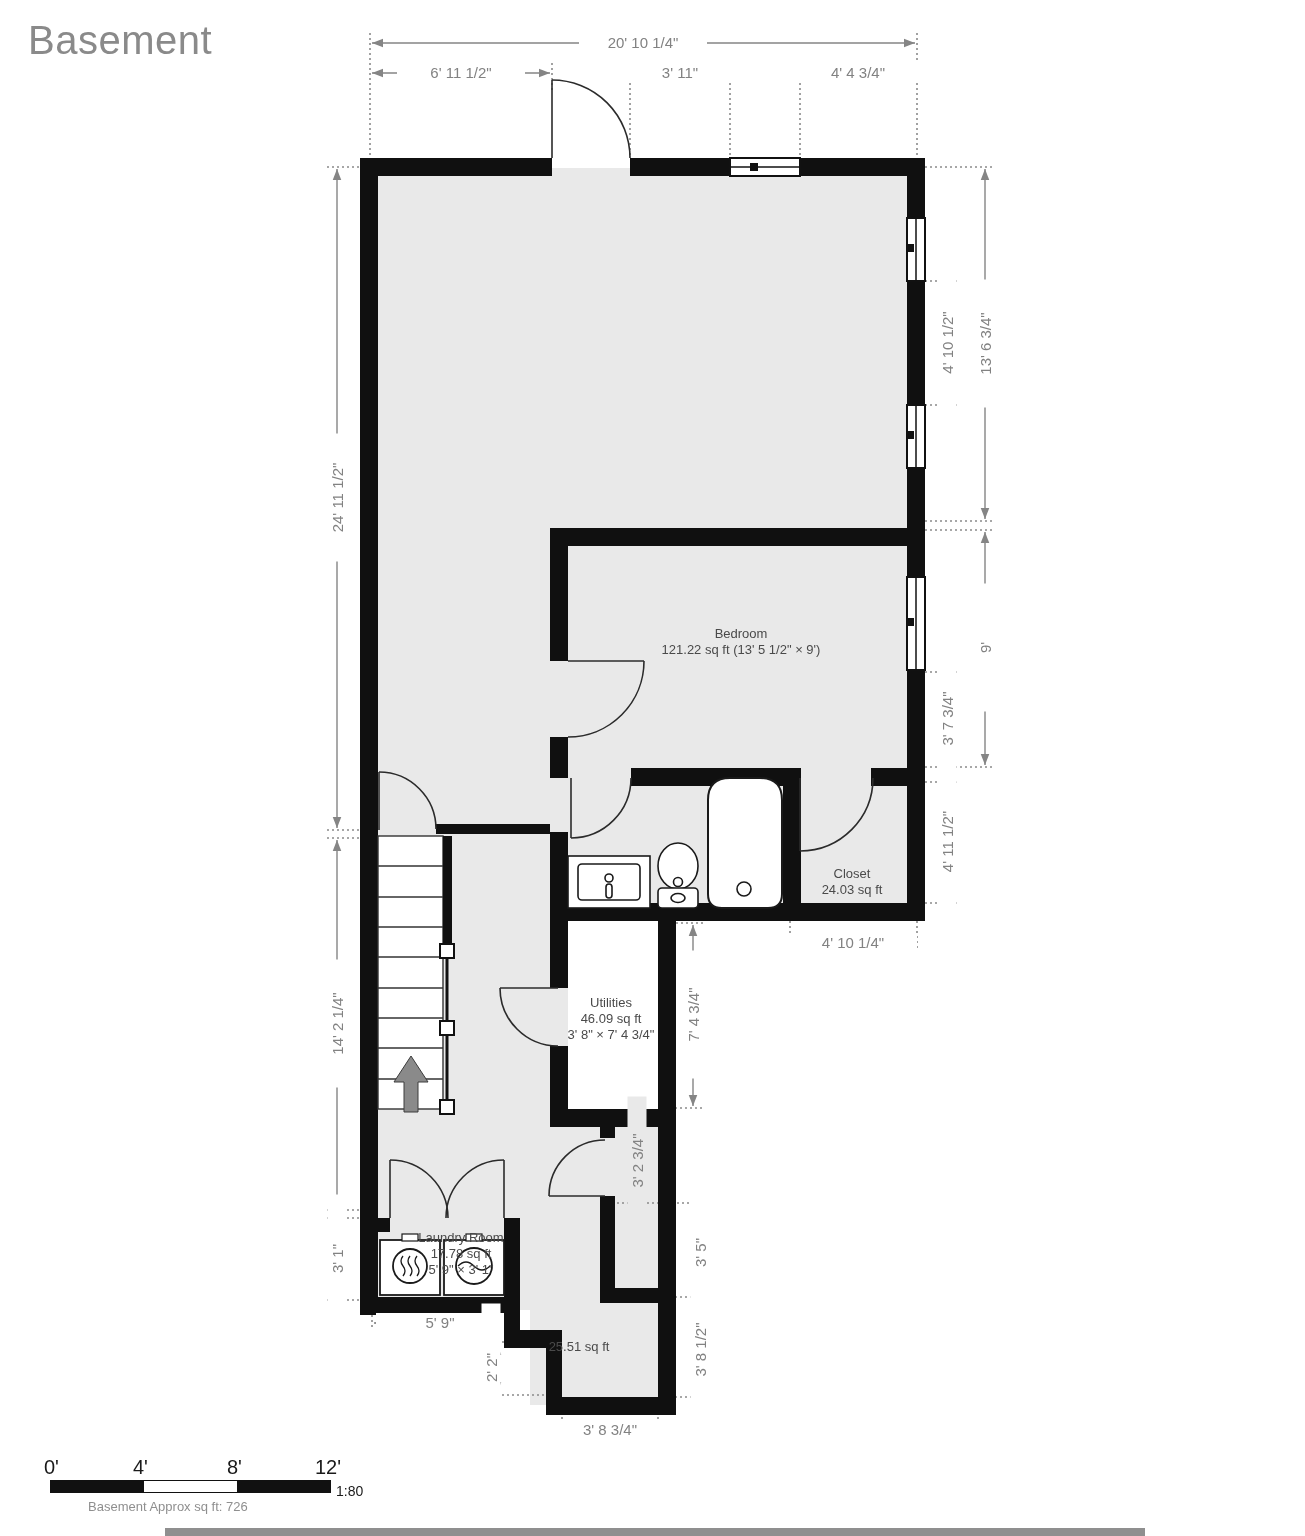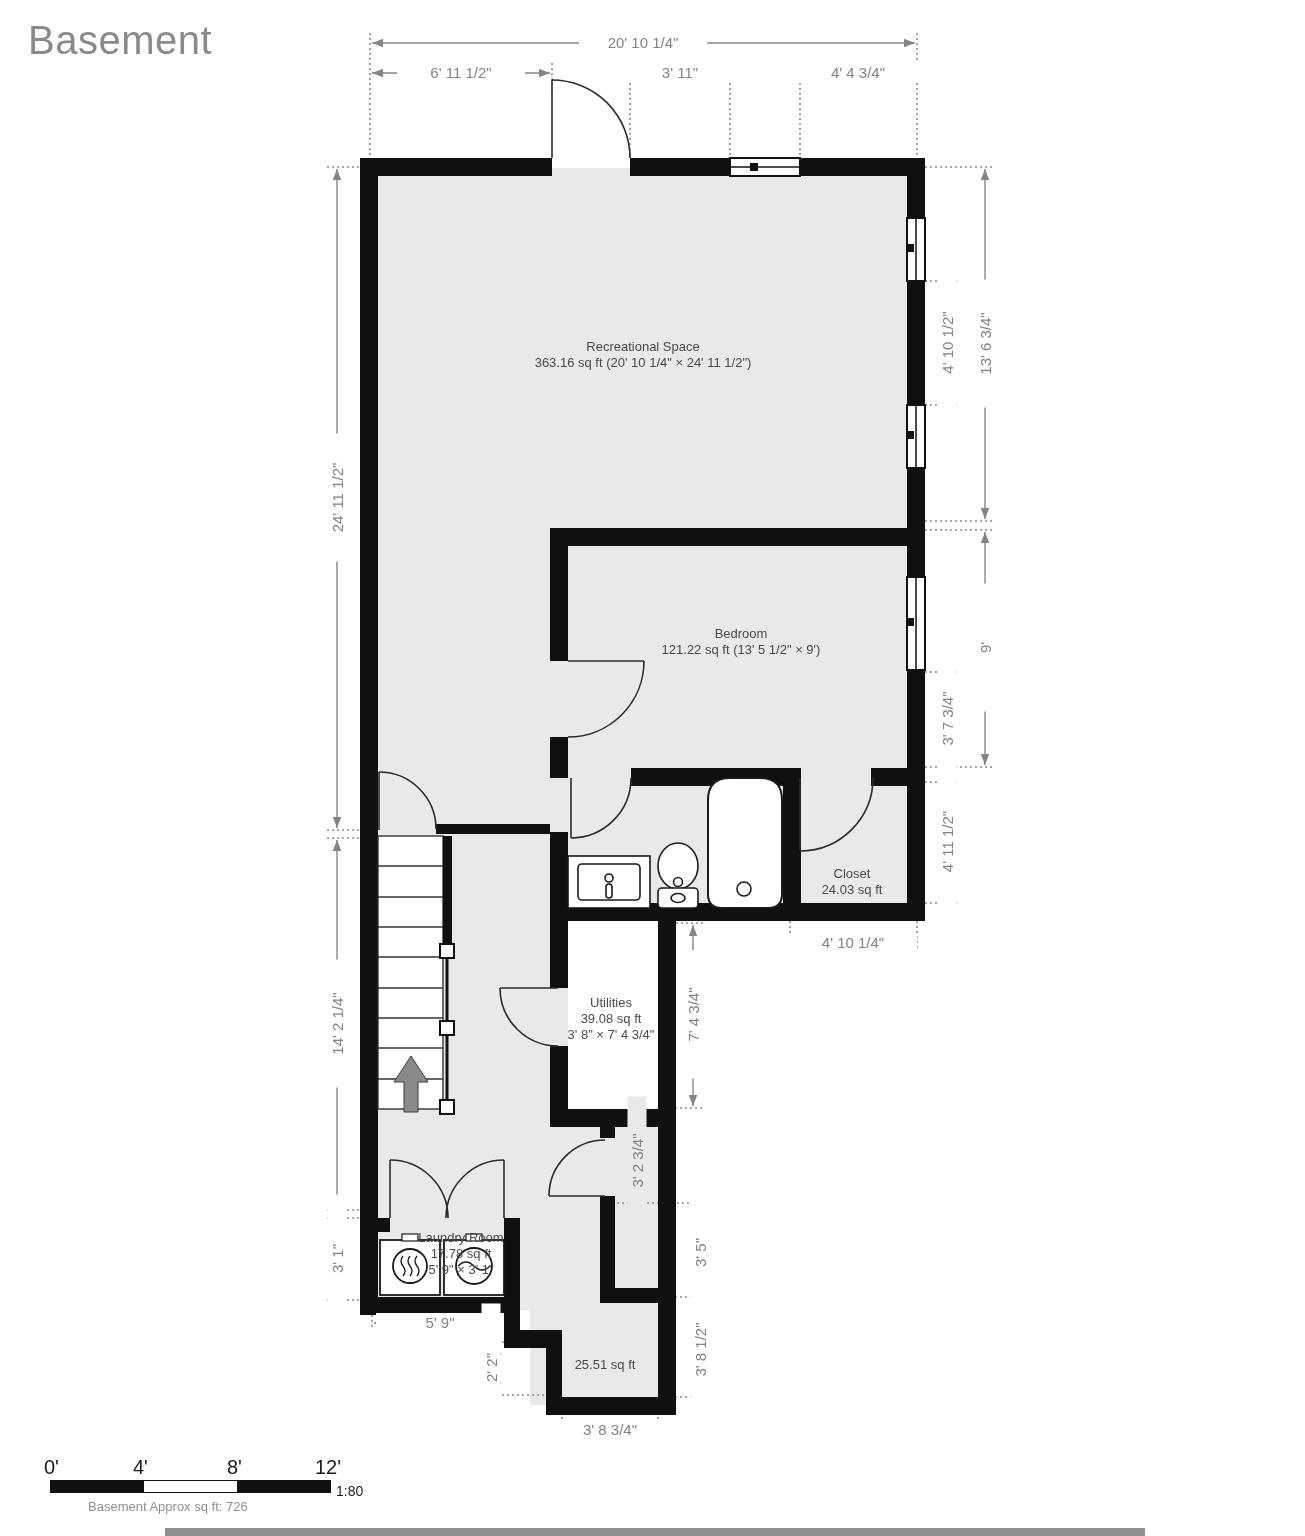--- a/index.html
+++ b/index.html
@@ -254,43 +254,39 @@
       <rect x="444" y="1240" width="60" height="55"></rect>
       <rect x="466" y="1234" width="16" height="7" stroke-width="1.2"></rect>
       <circle cx="474" cy="1266" r="18"></circle>
       <path d="M458,1266 q8,-8 16,0 q8,8 16,0" fill="none" stroke-width="1.3"></path>
     </g>
   </g>
 </svg>
 
 <div class="abs title" style="left:28px;top:18px;">Basement</div>
 
-<div class="abs room-label" style="left:443px;top:339px;width:400px;">
-  <div>Recreational Space</div>
-  <div>363.16 sq ft (20' 10 1/4" × 24' 11 1/2")</div>
-</div>
 <div class="abs room-label" style="left:541px;top:626px;width:400px;">
   <div>Bedroom</div>
   <div>121.22 sq ft (13' 5 1/2" × 9')</div>
 </div>
 <div class="abs room-label" style="left:777px;top:866px;width:150px;">
   <div>Closet</div>
   <div>24.03 sq ft</div>
 </div>
 <div class="abs room-label" style="left:536px;top:995px;width:150px;">
   <div>Utilities</div>
-  <div>39.08 sq ft</div>
+  <div>46.09 sq ft</div>
   <div>3' 8" × 7' 4 3/4"</div>
 </div>
 <div class="abs room-label" style="left:386px;top:1230px;width:150px;">
   <div>Laundry Room</div>
   <div>17.78 sq ft</div>
   <div>5' 9" × 3' 1"</div>
 </div>
-<div class="abs room-label" style="left:545px;top:1339px;width:120px;margin-top:18px;">
+<div class="abs room-label" style="left:519px;top:1339px;width:120px;">
   <div>25.51 sq ft</div>
 </div>
 
 <div class="dlab" style="left:643px;top:43px;">20' 10 1/4"</div>
 <div class="dlab" style="left:461px;top:73px;">6' 11 1/2"</div>
 <div class="dlab" style="left:680px;top:73px;">3' 11"</div>
 <div class="dlab" style="left:858px;top:73px;">4' 4 3/4"</div>
 <div class="dlab rot" style="left:337px;top:498px;">24' 11 1/2"</div>
 <div class="dlab rot" style="left:337px;top:1024px;">14' 2 1/4"</div>
 <div class="dlab rot" style="left:337px;top:1259px;">3' 1"</div>

